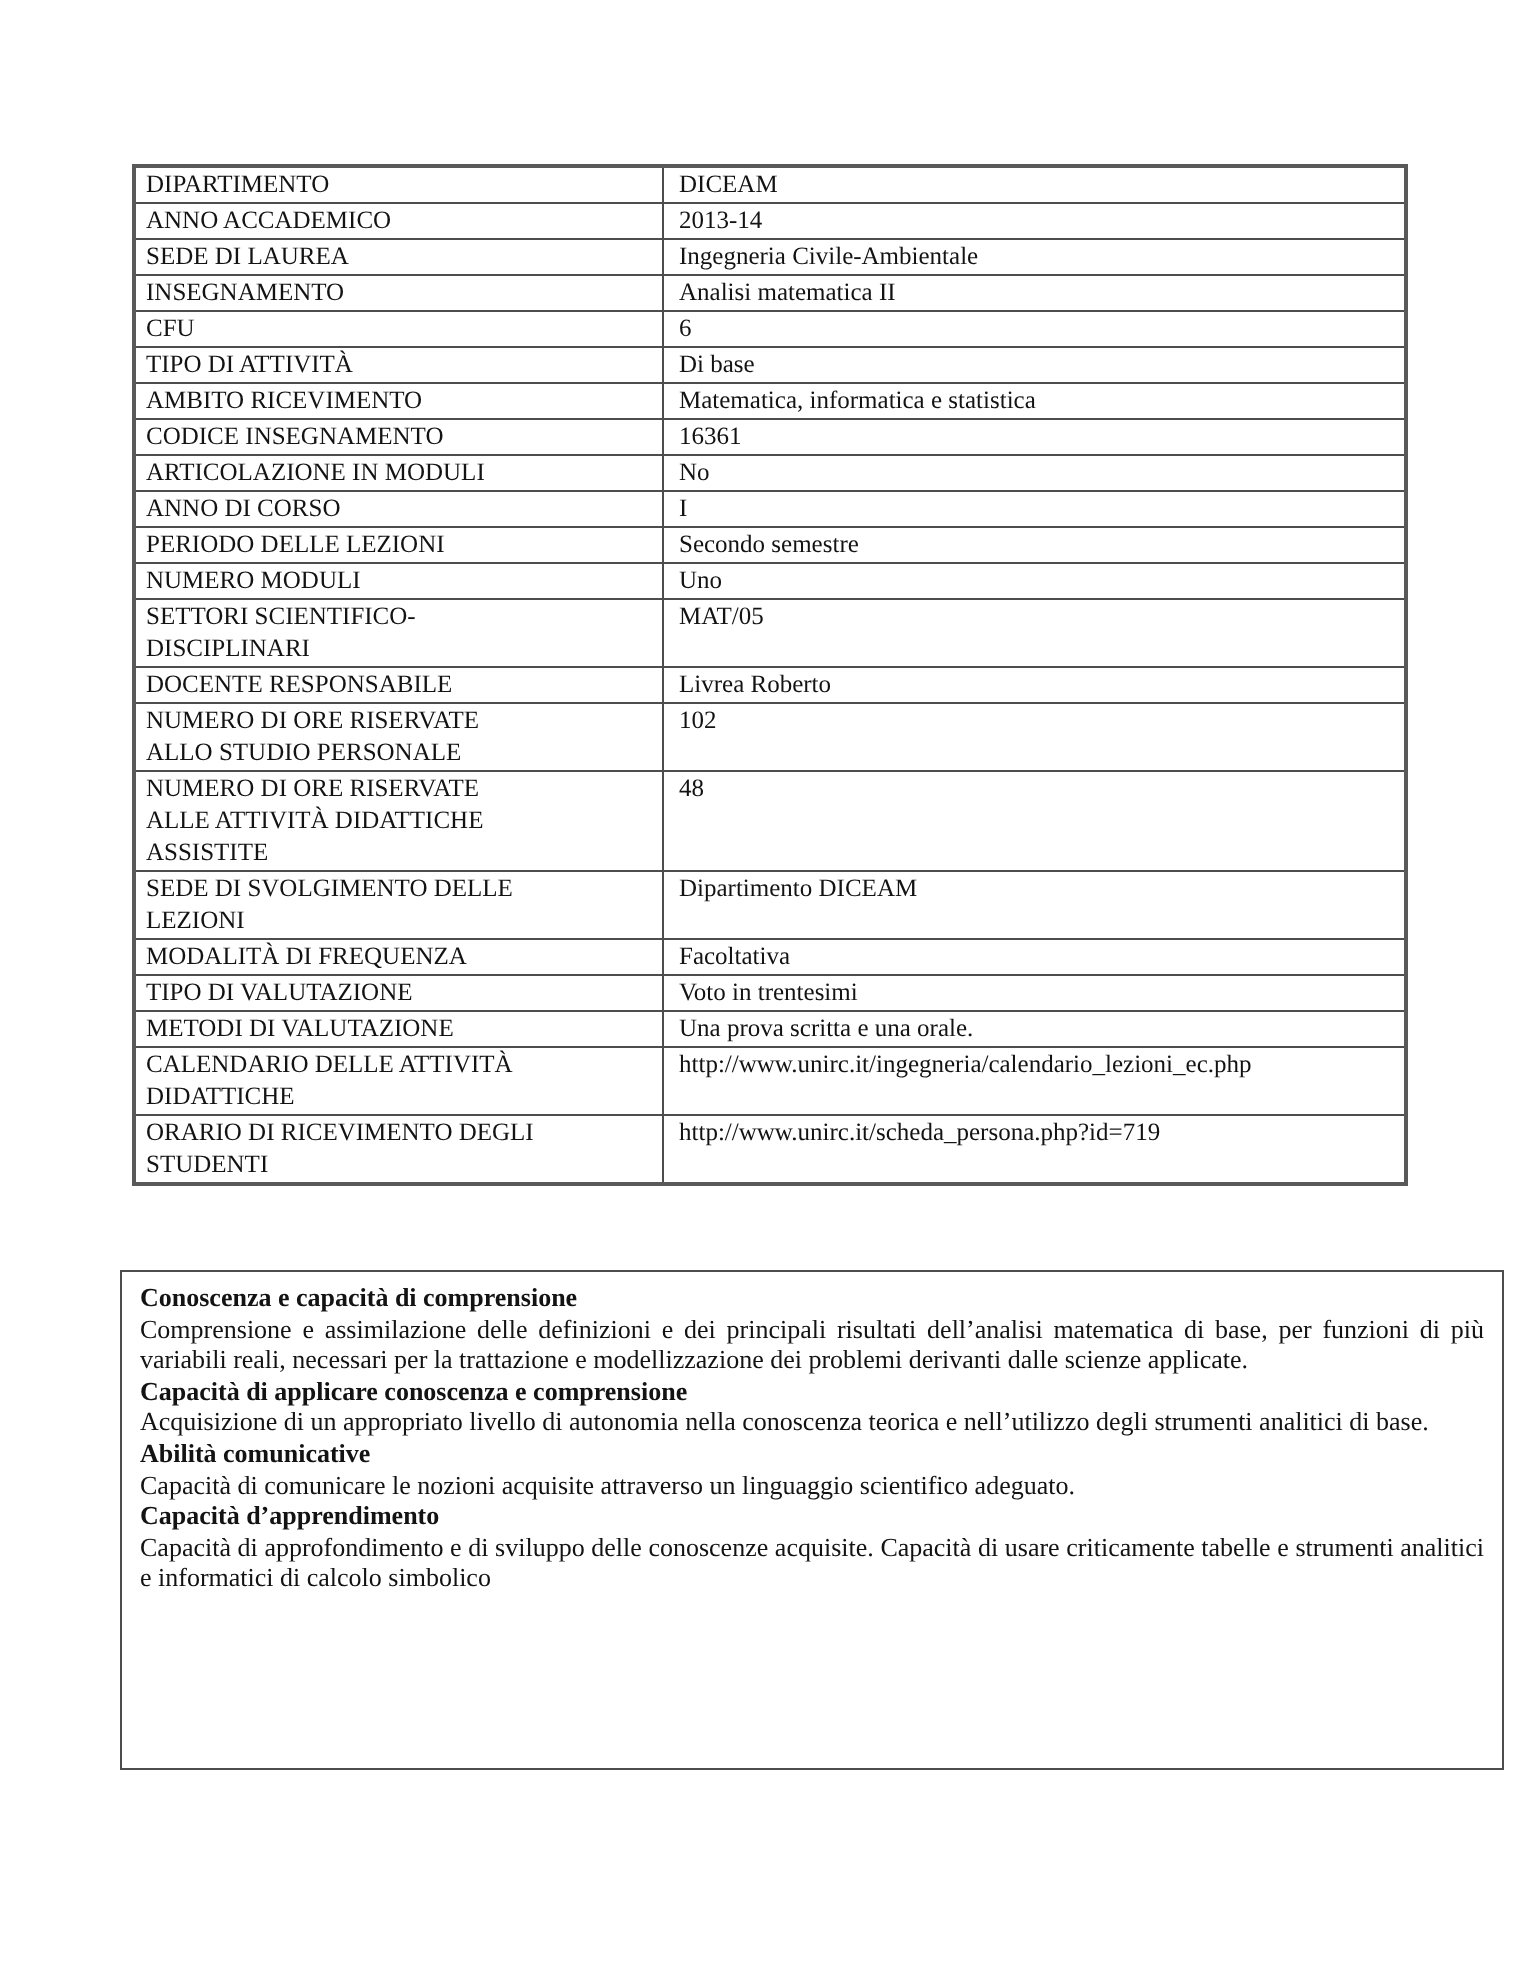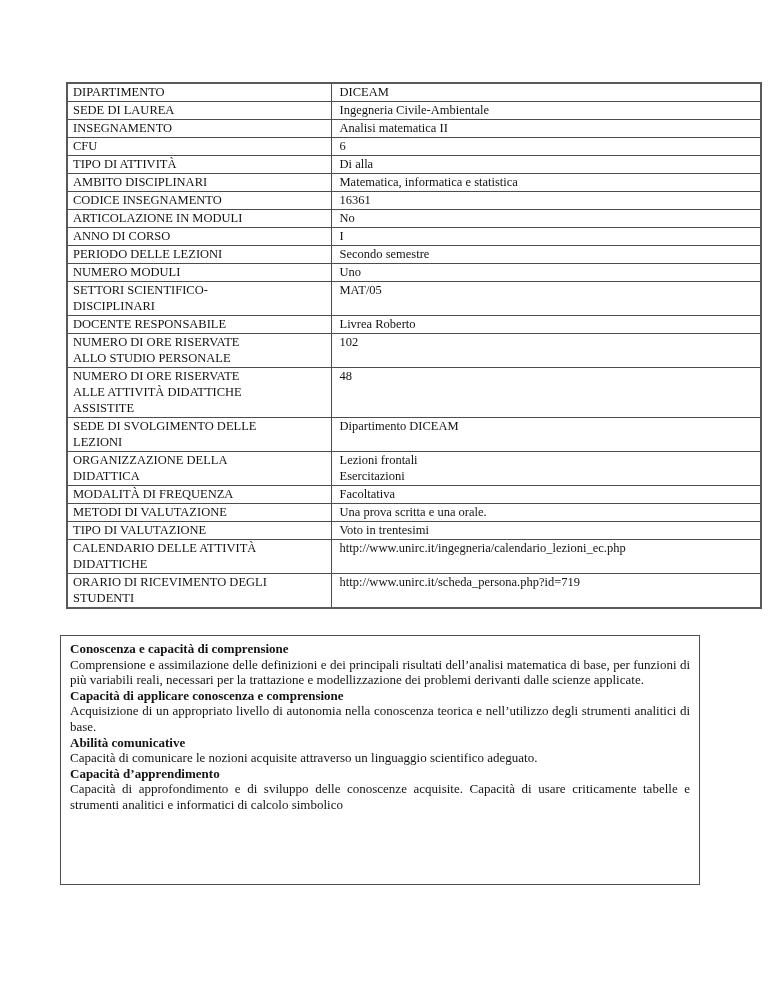--- a/index.html
+++ b/index.html
@@ -25,27 +25,27 @@
   table.info-table td {
     border: 1px solid #4d4d4d;
     font-size: 12.5px;
     line-height: 16px;
     color: #131313;
     vertical-align: top;
     white-space: pre-line;
     padding: 0 4px 1px 5px;
   }
   table.info-table td.cell-label { width: 264px; }
-  table.info-table td.cell-value { width: 430px; padding-left: 8px; }
+  table.info-table td.cell-value { width: 372px; padding-left: 8px; }
 
   
   .desc-box {
     position: absolute;
     left: 60px; top: 635px;
-    width: 640px;
+    width: 692px;
     min-height: 250px;
     border: 1.5px solid #4d4d4d;
     padding: 5px 9px 7px 9px;
     font-size: 13px;
     line-height: 15.6px;
     color: #131313;
   }
   .desc-heading { font-weight: bold; text-align: left; }
   .desc-body { text-align: justify; }
 </style>
@@ -54,37 +54,41 @@
 
 <div class="page">
 
   <table class="info-table">
     <tbody>
       <tr>
         <td class="cell-label">DIPARTIMENTO</td>
         <td class="cell-value">DICEAM</td>
       </tr>
       <tr>
+        <td class="cell-label">ANNO ACCADEMICO</td>
+        <td class="cell-value">2013-14</td>
+      </tr>
+      <tr>
         <td class="cell-label">SEDE DI LAUREA</td>
         <td class="cell-value">Ingegneria Civile-Ambientale</td>
       </tr>
       <tr>
         <td class="cell-label">INSEGNAMENTO</td>
         <td class="cell-value">Analisi matematica II</td>
       </tr>
       <tr>
         <td class="cell-label">CFU</td>
         <td class="cell-value">6</td>
       </tr>
       <tr>
         <td class="cell-label">TIPO DI ATTIVITÀ</td>
-        <td class="cell-value">Di alla</td>
+        <td class="cell-value">Di base</td>
       </tr>
       <tr>
-        <td class="cell-label">AMBITO DISCIPLINARI</td>
+        <td class="cell-label">AMBITO RICEVIMENTO</td>
         <td class="cell-value">Matematica, informatica e statistica</td>
       </tr>
       <tr>
         <td class="cell-label">CODICE INSEGNAMENTO</td>
         <td class="cell-value">16361</td>
       </tr>
       <tr>
         <td class="cell-label">ARTICOLAZIONE IN MODULI</td>
         <td class="cell-value">No</td>
       </tr>
@@ -119,36 +123,30 @@
 ALLE ATTIVITÀ DIDATTICHE
 ASSISTITE</td>
         <td class="cell-value">48</td>
       </tr>
       <tr>
         <td class="cell-label">SEDE DI SVOLGIMENTO DELLE
 LEZIONI</td>
         <td class="cell-value">Dipartimento DICEAM</td>
       </tr>
       <tr>
-        <td class="cell-label">ORGANIZZAZIONE DELLA
-DIDATTICA</td>
-        <td class="cell-value">Lezioni frontali
-Esercitazioni</td>
-      </tr>
-      <tr>
         <td class="cell-label">MODALITÀ DI FREQUENZA</td>
         <td class="cell-value">Facoltativa</td>
       </tr>
       <tr>
+        <td class="cell-label">TIPO DI VALUTAZIONE</td>
+        <td class="cell-value">Voto in trentesimi</td>
+      </tr>
+      <tr>
         <td class="cell-label">METODI DI VALUTAZIONE</td>
         <td class="cell-value">Una prova scritta e una orale.</td>
-      </tr>
-      <tr>
-        <td class="cell-label">TIPO DI VALUTAZIONE</td>
-        <td class="cell-value">Voto in trentesimi</td>
       </tr>
       <tr>
         <td class="cell-label">CALENDARIO DELLE ATTIVITÀ
 DIDATTICHE</td>
         <td class="cell-value">http://www.unirc.it/ingegneria/calendario_lezioni_ec.php</td>
       </tr>
       <tr>
         <td class="cell-label">ORARIO DI RICEVIMENTO DEGLI
 STUDENTI</td>
         <td class="cell-value">http://www.unirc.it/scheda_persona.php?id=719</td>

